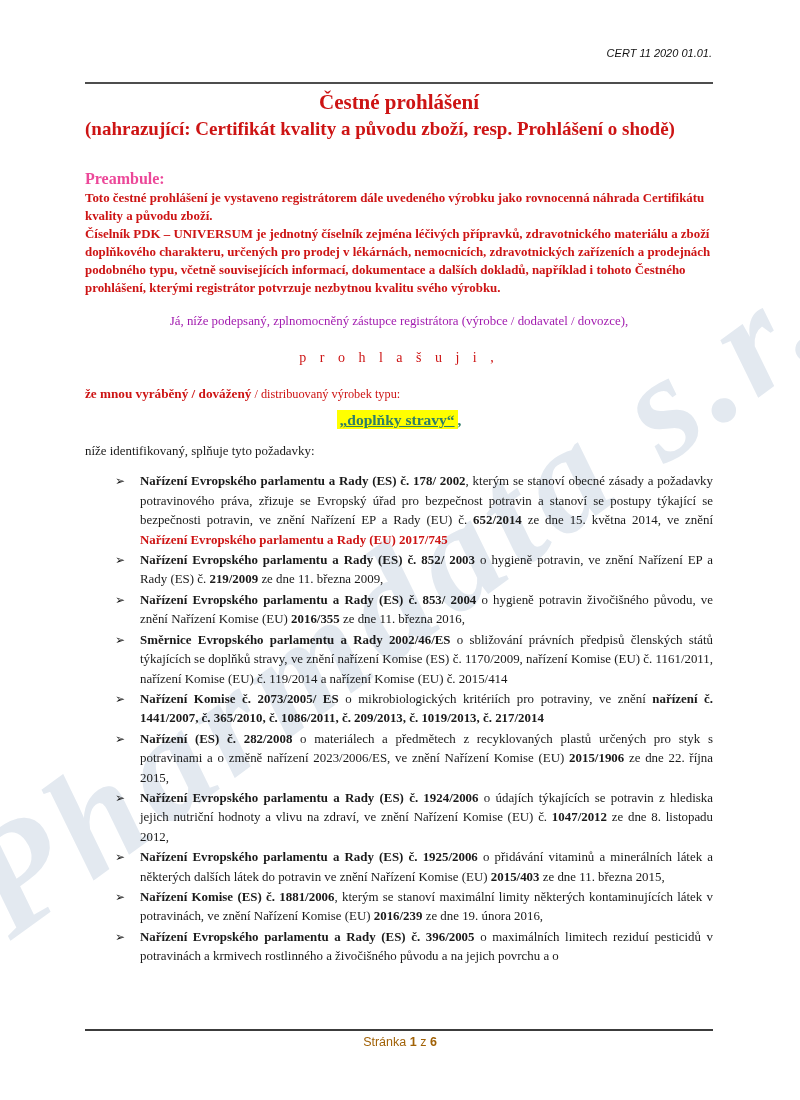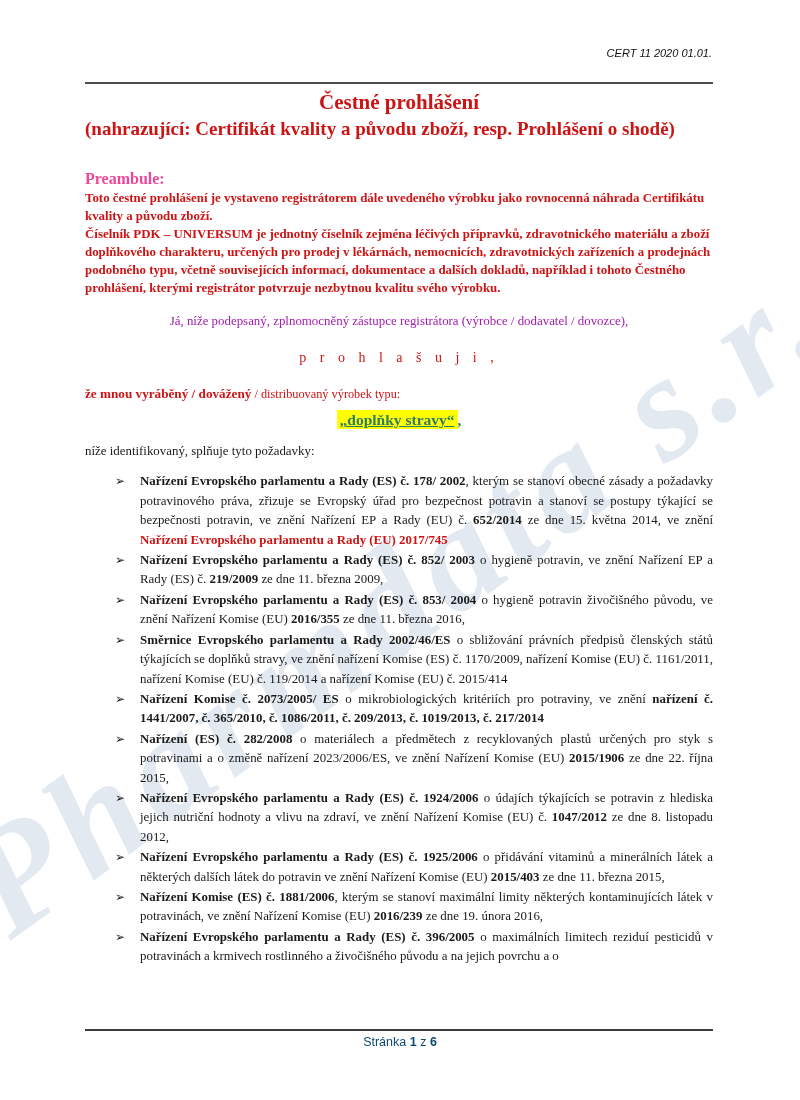--- a/index.html
+++ b/index.html
@@ -41,21 +41,21 @@
     background:#4d4d4d;z-index:2;
   }
   .footer-rule{
     position:absolute;top:1029px;left:85px;width:628px;height:1.5px;
     background:#3c3c3c;z-index:2;
   }
   .footer-text{
     position:absolute;top:1035px;left:0;width:800px;
     text-align:center;
     font-family:"Liberation Sans","DejaVu Sans",sans-serif;
-    font-size:12.5px;color:#0c4a6e;z-index:2;
+    font-size:12.5px;color:#a16207;z-index:2;
   }
   .footer-text .b{font-weight:bold;}
   
   .content{
     position:absolute;left:85px;top:88px;width:628px;z-index:1;
   }
   .red{color:#cd1414;}
   .b{font-weight:bold;}
   .doc-title{
     margin:2px 0 0 0;text-align:center;

